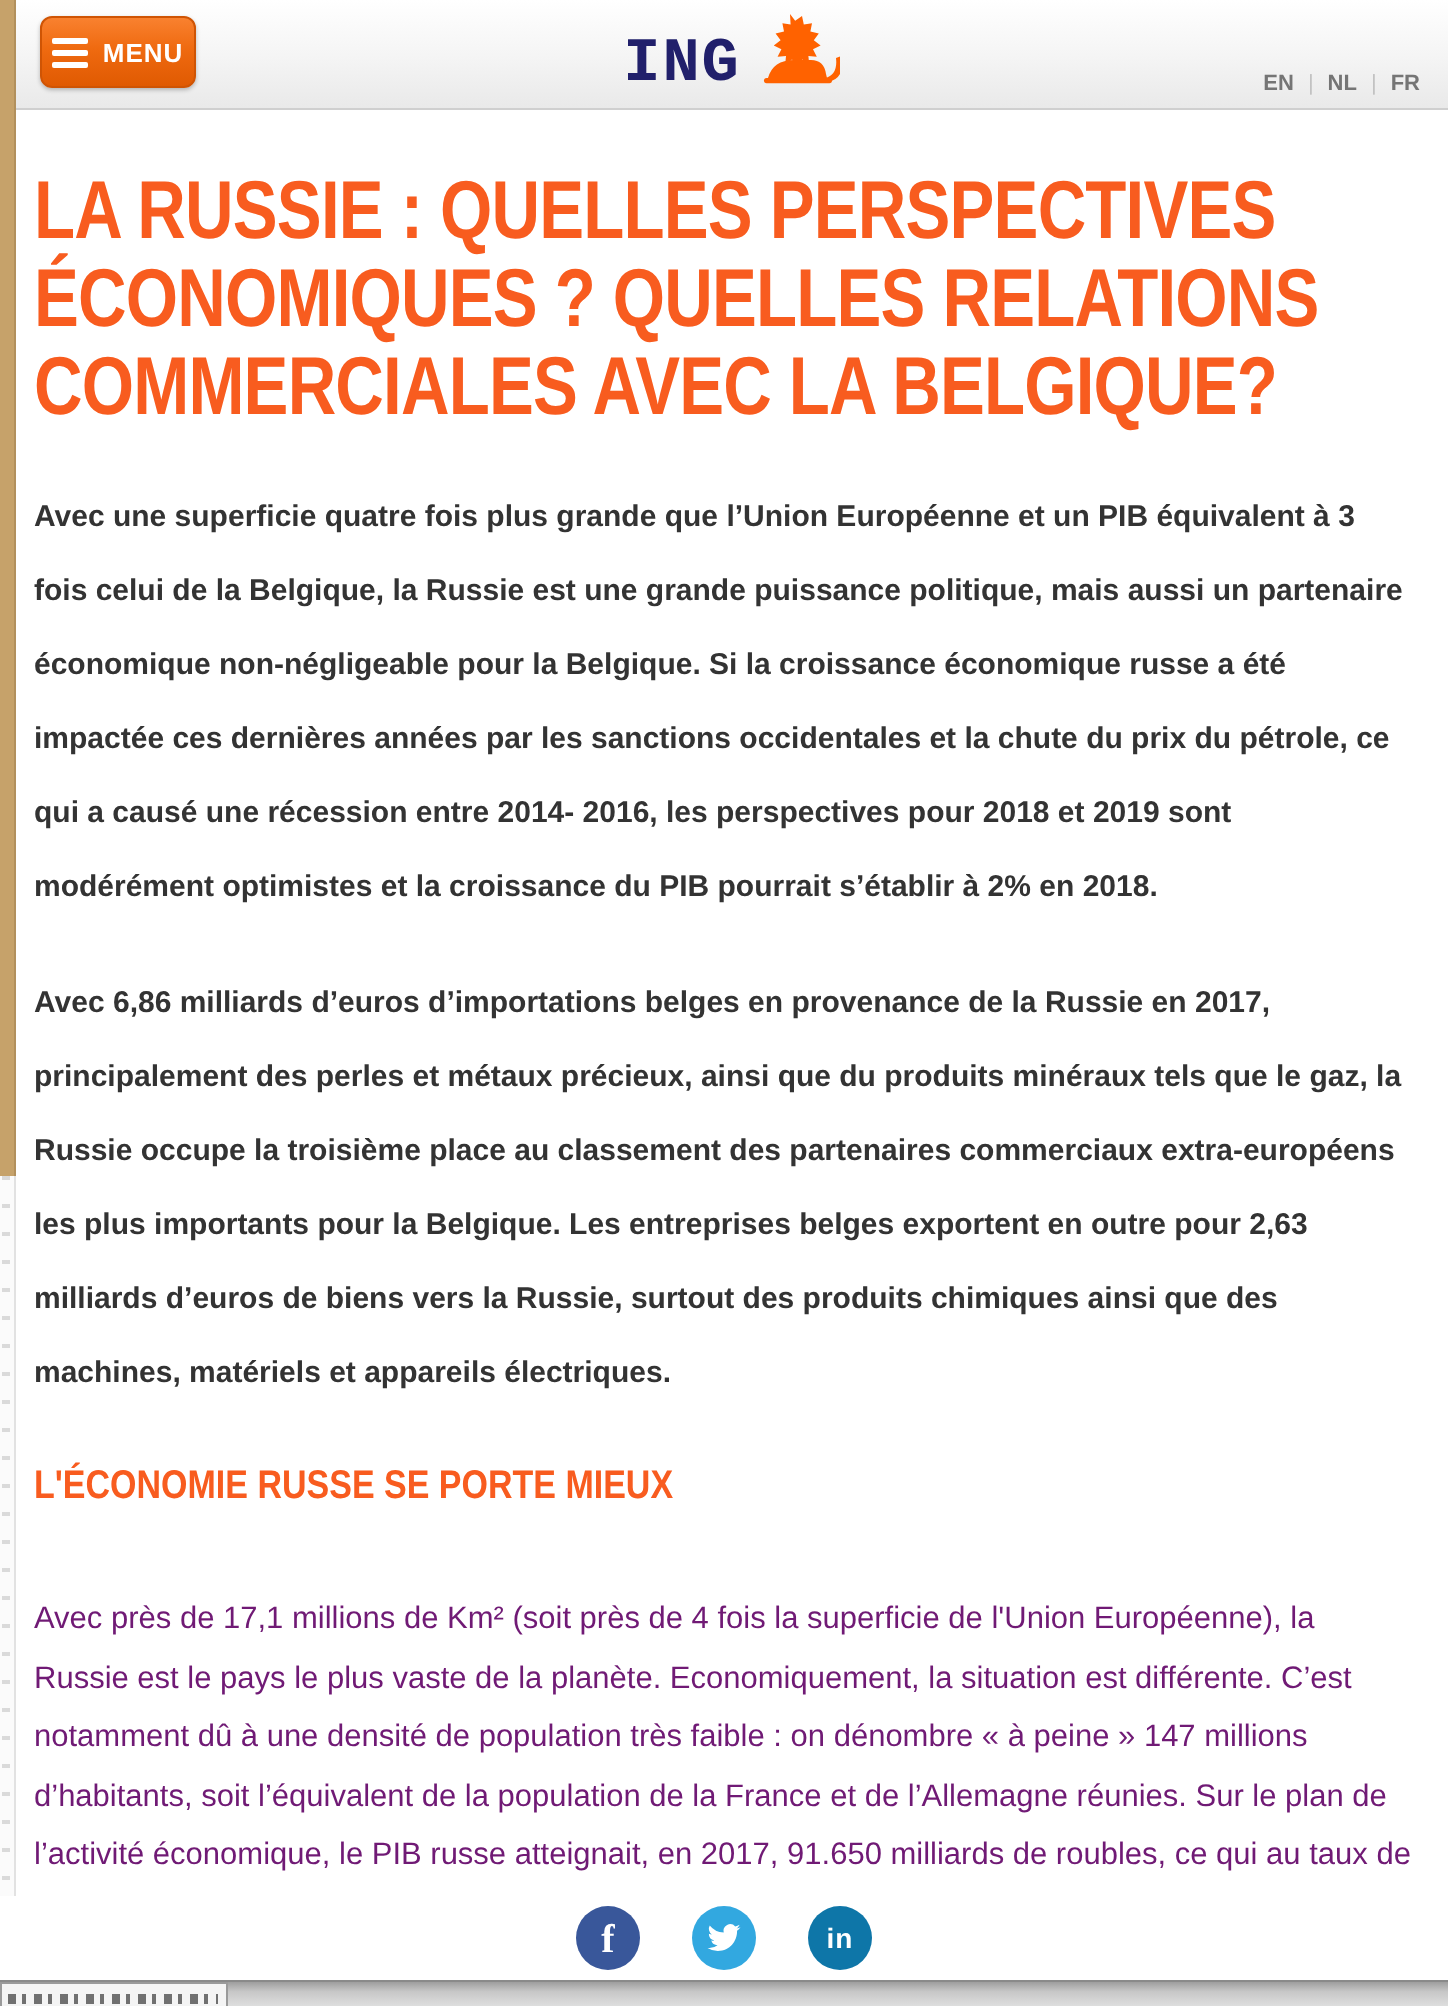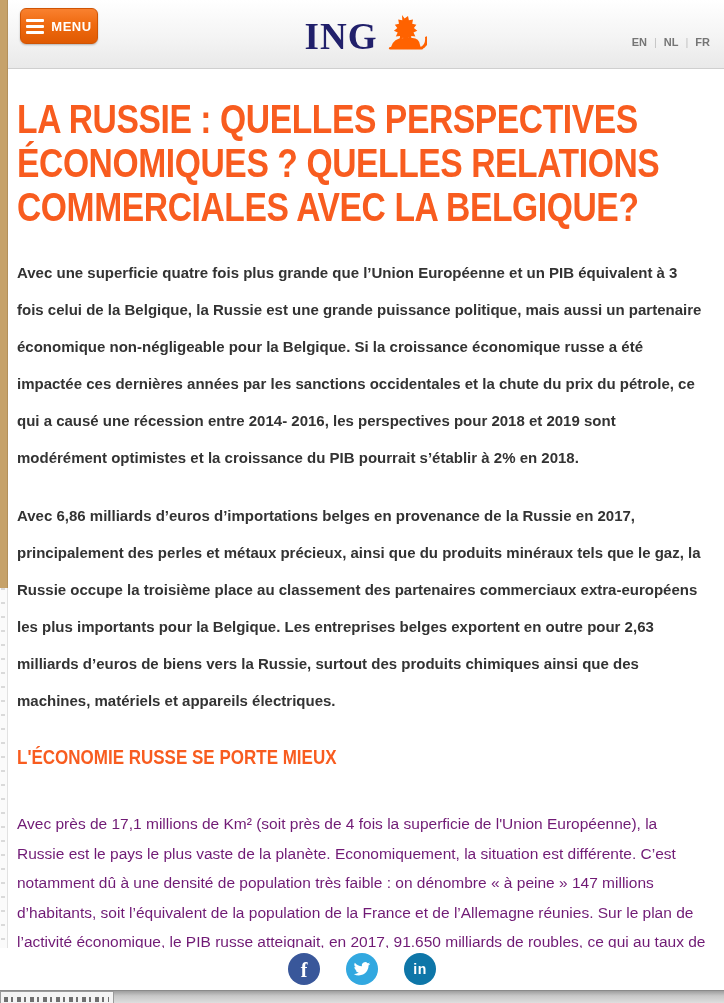--- a/index.html
+++ b/index.html
@@ -18,39 +18,39 @@
     position:absolute; left:0; top:588px; width:8px; bottom:0;
     background:#fbfbfb; border-right:1px solid #e2e2e2;
     background-image:repeating-linear-gradient(180deg, rgba(120,120,120,.25) 0 2px, transparent 2px 14px);
     background-size:4px 100%; background-repeat:no-repeat; background-position:1px 0;
   }
 
   .page { position:absolute; left:8px; top:0; right:0; bottom:0; background:#fff; }
 
   
   .site-header {
-    position:relative; height:69px;
+    position:relative; height:55px;
     background:linear-gradient(180deg,#ffffff 0%,#f4f4f4 55%,#e9e9e9 100%);
     border-bottom:1px solid #cfcfcf;
     display:flex; align-items:center;
   }
   .menu-btn {
     position:absolute; left:12px; top:8px; width:78px; height:36px;
     background:linear-gradient(180deg,#f9812f 0%,#ef6a10 45%,#e05a02 100%);
     border:1px solid #cf5404; border-radius:6px;
     display:flex; align-items:center; justify-content:center; gap:7px;
     cursor:pointer; box-shadow:0 1px 2px rgba(0,0,0,.25);
   }
   .hamburger { display:flex; flex-direction:column; gap:3px; }
   .hamburger i { display:block; width:18px; height:3px; background:#fff; border-radius:1px; }
   .menu-btn span { color:#fff; font-size:13px; font-weight:700; letter-spacing:.5px; }
 
   .logo { margin:0 auto; display:flex; align-items:flex-end; gap:4px; cursor:pointer; }
   .logo .wordmark {
-    font-family:Liberation Serif, serif; font-weight:700; font-size:37px;
+    font-family:Liberation Mono, monospace; font-weight:700; font-size:31px;
     color:var(--navy,#21206b); letter-spacing:1px; line-height:1;
   }
   .langs {
     position:absolute; right:12px; top:14px; height:55px;
     display:flex; align-items:center; font-size:11px; font-weight:700; color:#757575;
   }
   .langs a { color:#757575; text-decoration:none; cursor:pointer; padding:0 2px; }
   .langs .sep { color:#c2c2c2; font-weight:400; margin:0 5px; }
 
   

